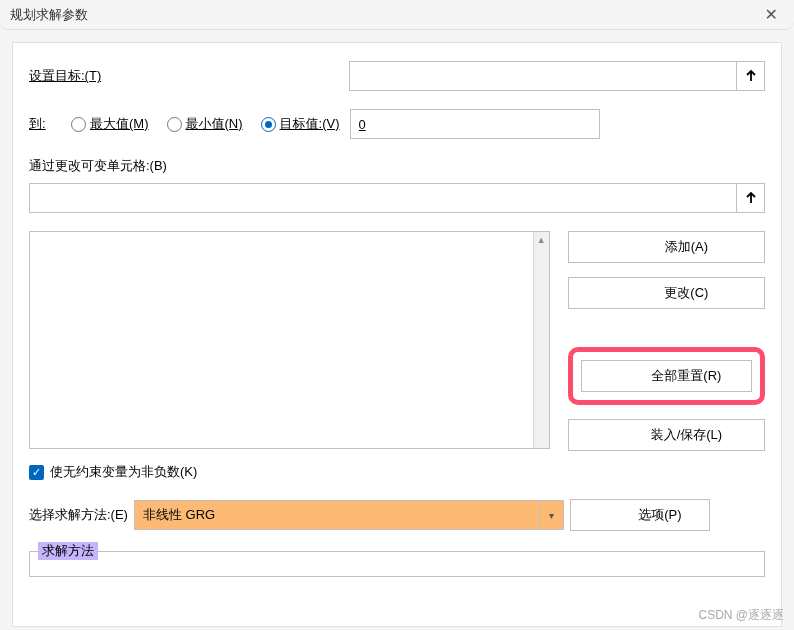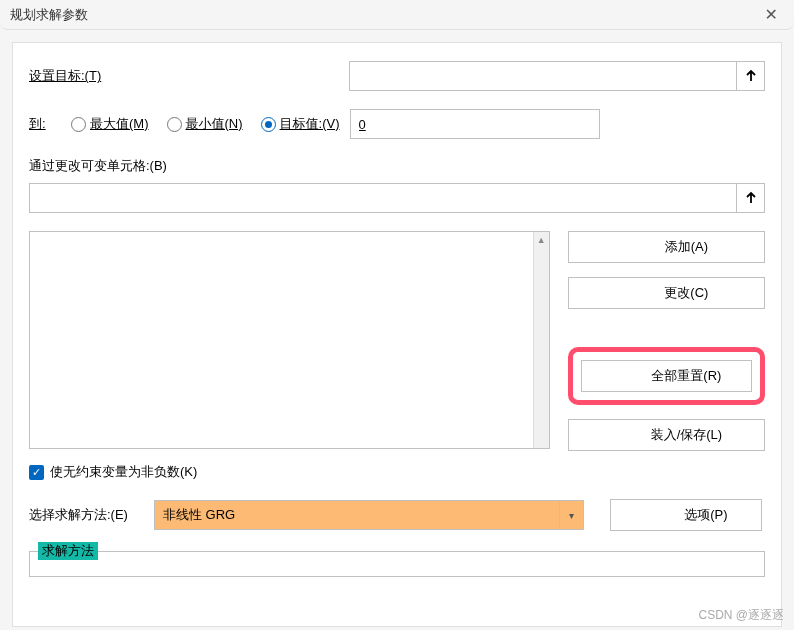--- a/index.html
+++ b/index.html
@@ -113,21 +113,21 @@
       border-radius: 10px;
       padding: 8px;
       margin-top: 24px;
     }
     .highlight-box .btn { width: 100%; }
     .check-row { display: flex; align-items: center; gap: 6px; margin-bottom: 18px; }
     .checkbox {
       width: 15px; height: 15px; background: #0067c0; border-radius: 2px;
       display: flex; align-items: center; justify-content: center; color: #fff; font-size: 11px;
     }
-    .method-row { display: flex; align-items: center; gap: 26px; margin-bottom: 20px; }
+    .method-row { display: flex; align-items: center; gap: 6px; margin-bottom: 20px; }
     .select {
       border: 1px solid #c0c0c0;
       height: 30px;
       width: 430px;
       display: flex;
       align-items: center;
       padding: 0 8px;
       position: relative;
       background: #fdba74;
     }
@@ -139,21 +139,21 @@
     }
     .group-box {
       border: 1px solid #c0c0c0;
       position: relative;
       padding: 16px 12px 8px 12px;
       margin-top: 8px;
     }
     .group-title {
       position: absolute;
       top: -10px; left: 8px;
-      background: #14b8a6;
+      background: #c4b5fd;
       padding: 0 4px;
       font-size: 13px;
     }
     .watermark {
       position: absolute;
       right: 10px; bottom: 6px;
       font-size: 12px;
       color: #aaa;
       font-family: sans-serif;
     }
@@ -233,21 +233,21 @@
     <span class="checkbox">✓</span>
     <span>使无约束变量为非负数(K)</span>
   </div>
 
   <div class="method-row">
     <span class="label">选择求解方法:(E)</span>
     <div class="select">
       <span>非线性 GRG</span>
       <div class="select-arrow">▾</div>
     </div>
-    <button class="btn" style="width:152px">选项(P)</button>
+    <button class="btn" style="width:140px">选项(P)</button>
   </div>
 
   <div class="group-box">
     <span class="group-title">求解方法</span>
 
   </div>
 
 </div>
 
 <div class="watermark">CSDN @逐逐逐</div>

